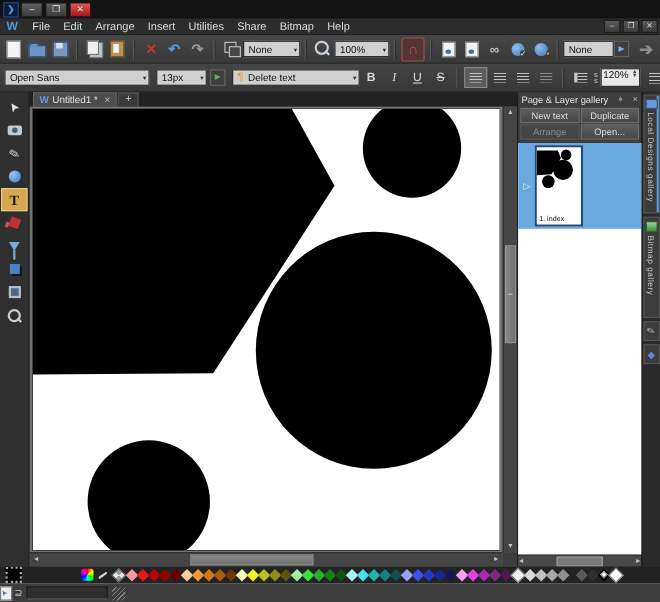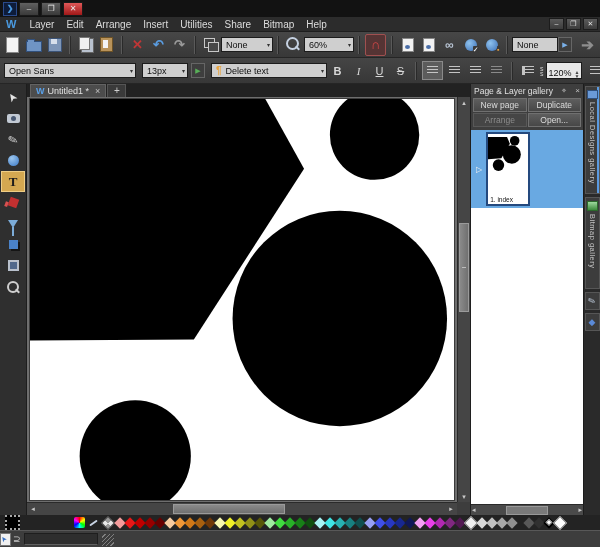--- a/index.html
+++ b/index.html
@@ -59,21 +59,21 @@
   .fmt-btn.b{font-weight:bold;}
   .fmt-btn.i{font-style:italic;font-family:"Liberation Serif",serif;}
   .fmt-btn.u{text-decoration:underline;}
   .fmt-btn.s{text-decoration:line-through;}
   .align-btn{width:19px;height:17px;display:flex;align-items:center;justify-content:center;margin:0 1px;flex:none;}
   .align-btn.active{background:#5c5c5c;border:1px solid #8a8a8a;}
   .bars{width:11px;height:9px;background:repeating-linear-gradient(to bottom,#c4c4c4 0 1px,transparent 1px 3px);}
   .bars.dim{background:repeating-linear-gradient(to bottom,#8a8a8a 0 1px,transparent 1px 3px);}
   .para-mark{color:#e8a33d;font-weight:bold;font-size:10px;margin-right:4px;}
   .ss-stack{display:flex;flex-direction:column;line-height:5px;font-size:7px;color:#cfcfcf;margin:0 2px;}
-  .spin{height:15px;background:#e8e8e8;border:1px solid #1c1c1c;display:flex;align-items:flex-end;font-size:9px;color:#111;padding:0 2px;flex:none;}
+  .spin{height:15px;background:#e8e8e8;border:1px solid #1c1c1c;display:flex;align-items:flex-start;font-size:9px;color:#111;padding:0 2px;flex:none;}
   .spin .updown{display:flex;flex-direction:column;font-size:5px;color:#444;line-height:4px;margin-left:3px;}
   .ic-list{width:12px;height:10px;background:repeating-linear-gradient(to bottom,#c4c4c4 0 1px,transparent 1px 3.3px);position:relative;}
 
   
   .main{position:absolute;top:84px;left:0;right:0;bottom:32px;display:flex;}
   .toolcol{width:27px;background:#2f2f2f;border-right:1px solid #1d1d1d;display:flex;flex-direction:column;align-items:center;padding-top:3px;box-sizing:border-box;flex:none;}
   .tool{width:24px;height:21px;display:flex;align-items:center;justify-content:center;box-sizing:border-box;}
   .tool.active{background:#d4a851;border:1px solid #eecd85;}
   .t-sel{color:#e4e4e4;font-size:11px;transform:rotate(-125deg);display:inline-block;}
   .t-photo{width:13px;height:9px;background:#c2cad4;border-radius:2px;position:relative;}
@@ -165,21 +165,21 @@
   <div class="titlebar">
     <div class="app-icon">❯</div>
     <div class="winbtn">–</div>
     <div class="winbtn">❐</div>
     <div class="winbtn close">✕</div>
   </div>
 
   <div class="menubar">
     <span class="menu-logo">W</span>
     <span id="menu-items" style="display:flex;">
-        <span class="menu-item">Layer</span>
+        <span class="menu-item">File</span>
         <span class="menu-item">Edit</span>
         <span class="menu-item">Arrange</span>
         <span class="menu-item">Insert</span>
         <span class="menu-item">Utilities</span>
         <span class="menu-item">Share</span>
         <span class="menu-item">Bitmap</span>
         <span class="menu-item">Help</span>
       </span>
     <span class="menu-spacer"></span>
     <span class="docbtn">–</span>
@@ -220,21 +220,21 @@
       </div>
     <div class="dd" style="width:52px;">
       <span>None</span>
       <span class="arrow">▾</span>
     </div>
     <div class="sep"></div>
     <div class="tbtn">
         <span class="ic-zoomglass"></span>
       </div>
     <div class="dd" style="width:50px;">
-      <span>60%</span>
+      <span>100%</span>
       <span class="arrow">▾</span>
     </div>
     <div class="sep"></div>
     <div class="tbtn magnet-btn">
         <span class="ic-magnet">∩</span>
       </div>
     <div class="sep"></div>
     <div class="tbtn">
         <span class="ic-eyepage"></span>
       </div>
@@ -385,21 +385,21 @@
     </div>
 
     <div class="rightpanel">
       <div class="gallery">
         <div class="g-header">
           <span>Page &amp; Layer gallery</span>
           <span class="hicon">⌖</span>
           <span class="hicon">×</span>
         </div>
         <div class="g-btns">
-          <div class="g-btn">New page</div>
+          <div class="g-btn">New text</div>
           <div class="g-btn">Duplicate</div>
           <div class="g-btn disabled">Arrange</div>
           <div class="g-btn">Open...</div>
         </div>
         <div class="g-list">
           <div class="g-selected">
             <span class="g-expander">▷</span>
             <div class="g-thumb">
               <svg id="thumb-svg" preserveAspectRatio="none" viewBox="0 0 42 72">
                   <rect width="100%" height="100%" fill="#ffffff"></rect>

